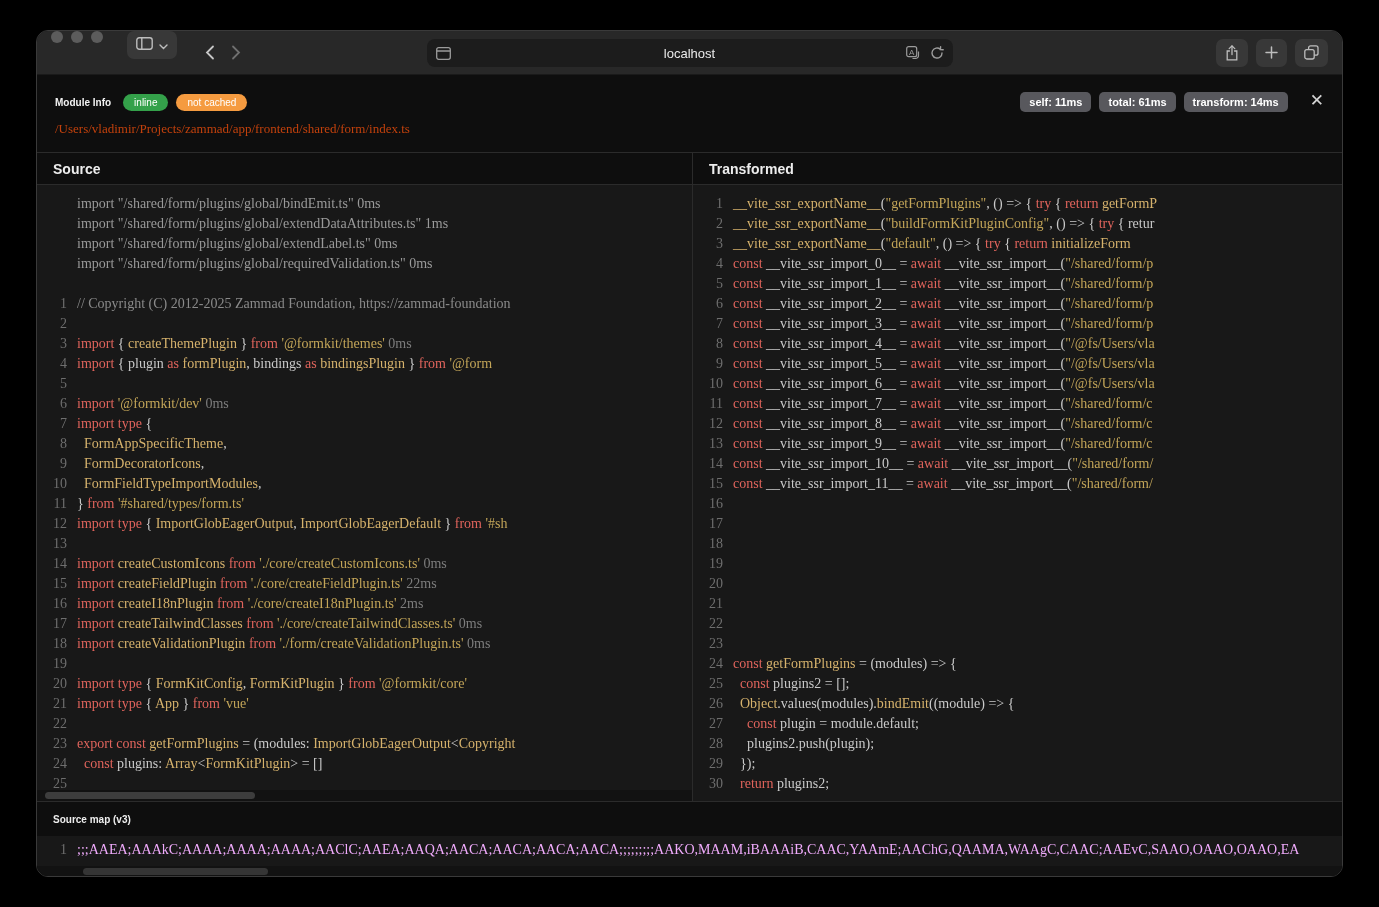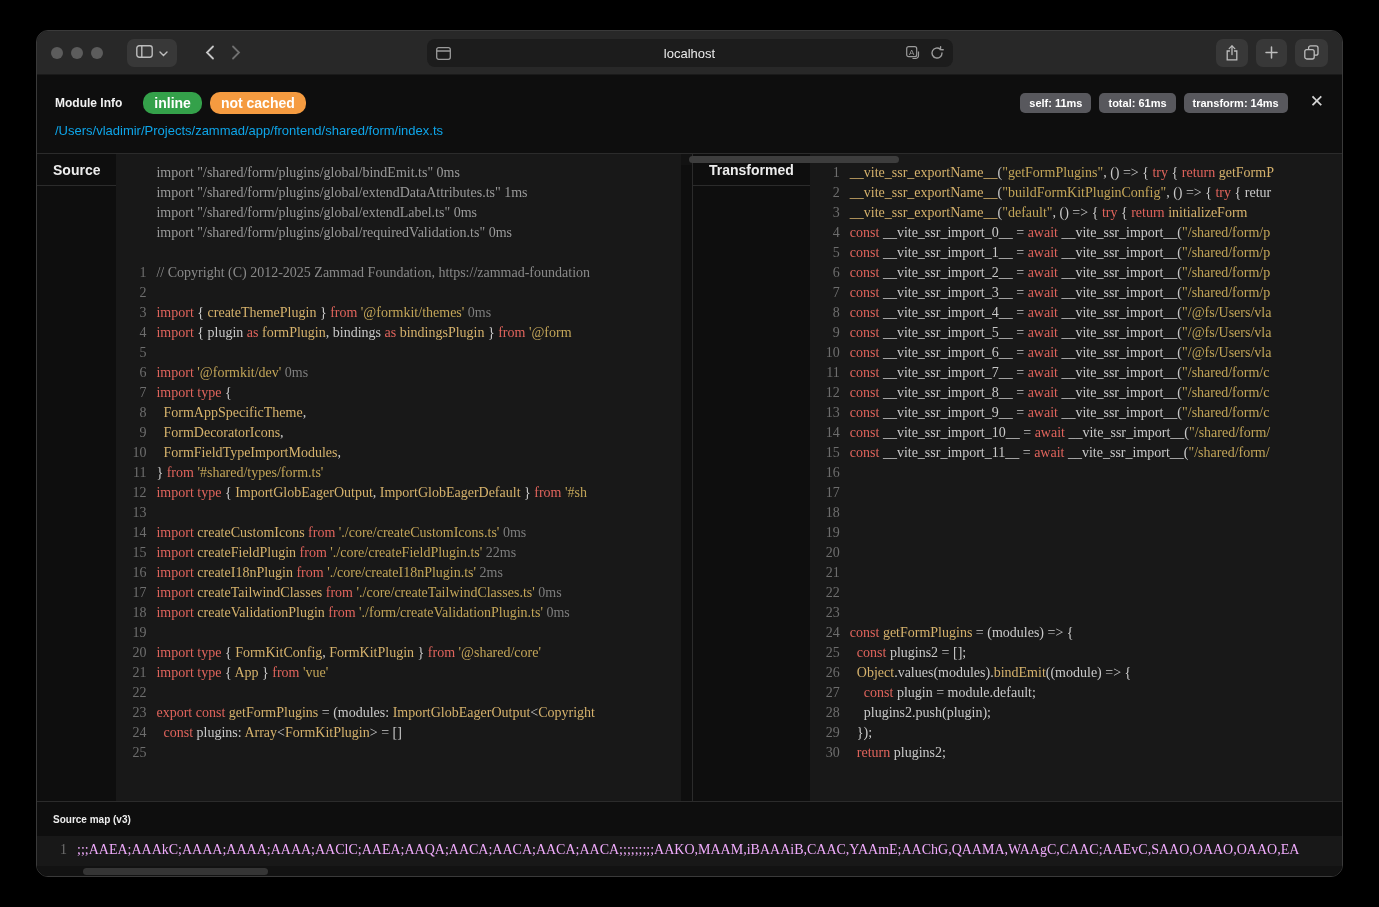--- a/index.html
+++ b/index.html
@@ -2,50 +2,50 @@
 <html style="--badge-inline-bg: #34a14a; --badge-cache-bg: #f59b40; --pill-bg: #58585d; --keyword: #e0645c; --string: #c3a558; --type: #d6b26c; --comment: #8a8a8a; --timing: #7d7d7d;"><head>
 <meta charset="utf-8">
 <style>
   *{box-sizing:border-box;margin:0;padding:0}
   html,body{width:1379px;height:907px;background:#000;overflow:hidden;font-family:"Liberation Sans",sans-serif}
 
   .window{position:absolute;left:36px;top:30px;width:1307px;height:847px;background:#101010;
     border-radius:12px;overflow:hidden;border:1px solid #3a3a3a;box-shadow:0 30px 80px rgba(0,0,0,.75)}
 
   
-  .titlebar{height:44px;background:#282828;display:flex;align-items:center;padding:0 14px;gap:8px;
+  .titlebar{height:44px;background:#282828;display:flex;padding:0 14px;gap:8px;
     position:relative;border-bottom:1px solid #1a1a1a}
   .traffic{display:flex;gap:8px;margin-right:16px}
   .dot{width:12px;height:12px;border-radius:50%;background:#5c5c5c;cursor:pointer}
   .tb-btn{height:28px;border:none;background:#383838;border-radius:7px;display:flex;align-items:center;
     gap:6px;padding:0 9px;cursor:pointer;color:#c9c9c9}
   .nav{display:flex;gap:16px;margin-left:20px;align-items:center}
   .nav-btn{background:none;border:none;cursor:pointer;display:flex;align-items:center}
   .address-bar{position:absolute;left:50%;top:8px;transform:translateX(-50%);width:526px;height:28px;
     background:#1c1c1c;border-radius:8px;display:flex;align-items:center;padding:0 9px;cursor:text}
   .addr-text{position:absolute;left:0;right:0;text-align:center;font-size:13px;color:#eaeaea;pointer-events:none}
   .addr-spacer{flex:1}
   .addr-ic{display:flex;align-items:center;margin-left:8px;cursor:pointer}
   .tb-right{margin-left:auto;display:flex;gap:8px;align-items:center}
 
   
   .content{height:802px;background:#0e0e0e;display:flex;flex-direction:column}
   .mi-header{display:flex;align-items:center;padding:17px 18px 0 18px}
-  .mi-title{font-size:12px;font-weight:700;color:#f2f2f2;margin-right:21px}
-  .badge{font-size:14px;font-weight:700;color:#fff;padding:3px 11px;border-radius:10px;margin-right:8px}
+  .mi-title{font-size:10px;font-weight:700;color:#f2f2f2;margin-right:12px}
+  .badge{font-size:10px;font-weight:400;color:#fff;padding:3px 11px;border-radius:10px;margin-right:8px}
   .badge.green{background:var(--badge-inline-bg,#34a14a)}
   .badge.orange{background:var(--badge-cache-bg,#f59b40)}
   .mi-right{margin-left:auto;display:flex;align-items:flex-start;gap:8px}
   .pill{background:var(--pill-bg,#58585d);color:#fff;font-size:11px;font-weight:700;padding:4px 9px;border-radius:5px}
   .close-btn{background:none;border:none;color:#d4d4d4;font-size:17px;margin-left:14px;cursor:pointer;line-height:1}
-  .mi-path{font-family:Liberation Sans, sans-serif;font-size:13px;color:#0ea5e9;padding:9px 18px 15px}
+  .mi-path{font-family:Liberation Serif, serif;font-size:13px;color:#c2410c;padding:9px 18px 15px}
 
   
   .panes{flex:1;display:flex;border-top:1px solid #2b2b2b;min-height:0}
-  .pane{display:flex;flex-direction:row;min-width:0}
+  .pane{display:flex;flex-direction:column;min-width:0}
   .pane.left{width:656px;border-right:1px solid #2b2b2b}
   .pane.right{flex:1}
   .pane-hd{height:32px;flex:0 0 32px;display:flex;align-items:center;padding:0 16px;font-size:14px;
     font-weight:700;color:#ededed;border-bottom:1px solid #2b2b2b;background:#0e0e0e}
   .codewrap{flex:1;background:#181818;overflow:hidden;padding-top:9px;
     font-family:Liberation Serif, serif;font-size:14px;line-height:20px}
   .code-line{display:flex;white-space:pre;height:20px}
   .gutter{flex:0 0 30px;text-align:right;color:#6e6e6e}
   .code{padding-left:10px;color:#c9c9c9}
   .kw{color:var(--keyword,#e0645c)}
@@ -188,21 +188,21 @@
             <div class="code-line"><span class="gutter">10</span><span class="code">  <span class="typ">FormFieldTypeImportModules</span>,</span></div>
             <div class="code-line"><span class="gutter">11</span><span class="code">} <span class="kw">from</span> <span class="str">'#shared/types/form.ts'</span></span></div>
             <div class="code-line"><span class="gutter">12</span><span class="code"><span class="kw">import</span> <span class="kw">type</span> { <span class="typ">ImportGlobEagerOutput</span>, <span class="typ">ImportGlobEagerDefault</span> } <span class="kw">from</span> <span class="str">'#sh</span></span></div>
             <div class="code-line"><span class="gutter">13</span><span class="code"></span></div>
             <div class="code-line"><span class="gutter">14</span><span class="code"><span class="kw">import</span> <span class="typ">createCustomIcons</span> <span class="kw">from</span> <span class="str">'./core/createCustomIcons.ts'</span> <span class="ms">0ms</span></span></div>
             <div class="code-line"><span class="gutter">15</span><span class="code"><span class="kw">import</span> <span class="typ">createFieldPlugin</span> <span class="kw">from</span> <span class="str">'./core/createFieldPlugin.ts'</span> <span class="ms">22ms</span></span></div>
             <div class="code-line"><span class="gutter">16</span><span class="code"><span class="kw">import</span> <span class="typ">createI18nPlugin</span> <span class="kw">from</span> <span class="str">'./core/createI18nPlugin.ts'</span> <span class="ms">2ms</span></span></div>
             <div class="code-line"><span class="gutter">17</span><span class="code"><span class="kw">import</span> <span class="typ">createTailwindClasses</span> <span class="kw">from</span> <span class="str">'./core/createTailwindClasses.ts'</span> <span class="ms">0ms</span></span></div>
             <div class="code-line"><span class="gutter">18</span><span class="code"><span class="kw">import</span> <span class="typ">createValidationPlugin</span> <span class="kw">from</span> <span class="str">'./form/createValidationPlugin.ts'</span> <span class="ms">0ms</span></span></div>
             <div class="code-line"><span class="gutter">19</span><span class="code"></span></div>
-            <div class="code-line"><span class="gutter">20</span><span class="code"><span class="kw">import</span> <span class="kw">type</span> { <span class="typ">FormKitConfig</span>, <span class="typ">FormKitPlugin</span> } <span class="kw">from</span> <span class="str">'@shared/core'</span></span></div>
+            <div class="code-line"><span class="gutter">20</span><span class="code"><span class="kw">import</span> <span class="kw">type</span> { <span class="typ">FormKitConfig</span>, <span class="typ">FormKitPlugin</span> } <span class="kw">from</span> <span class="str">'@formkit/core'</span></span></div>
             <div class="code-line"><span class="gutter">21</span><span class="code"><span class="kw">import</span> <span class="kw">type</span> { <span class="typ">App</span> } <span class="kw">from</span> <span class="str">'vue'</span></span></div>
             <div class="code-line"><span class="gutter">22</span><span class="code"></span></div>
             <div class="code-line"><span class="gutter">23</span><span class="code"><span class="kw">export</span> <span class="kw">const</span> <span class="typ">getFormPlugins</span> = (modules: <span class="typ">ImportGlobEagerOutput</span>&lt;<span class="typ">Copyright</span></span></div>
             <div class="code-line"><span class="gutter">24</span><span class="code">  <span class="kw">const</span> plugins: <span class="typ">Array</span>&lt;<span class="typ">FormKitPlugin</span>&gt; = []</span></div>
             <div class="code-line"><span class="gutter">25</span><span class="code"></span></div>
           </div>
         <div class="hscroll">
           <div class="thumb src"></div>
         </div>
       </section>

